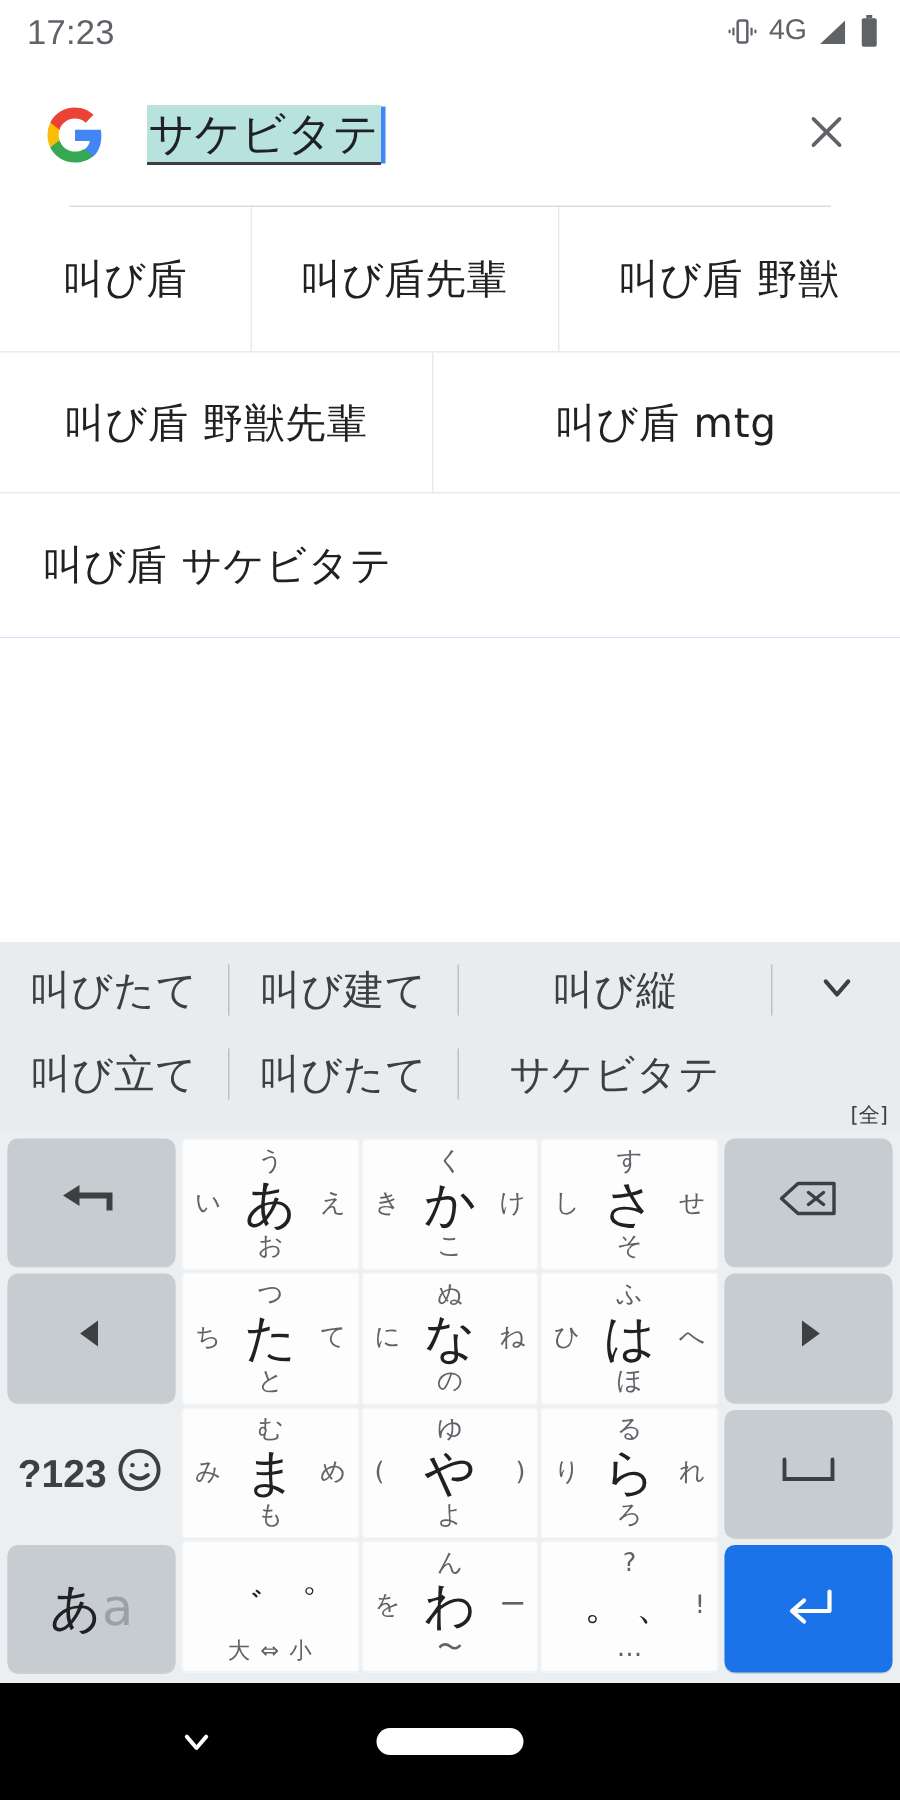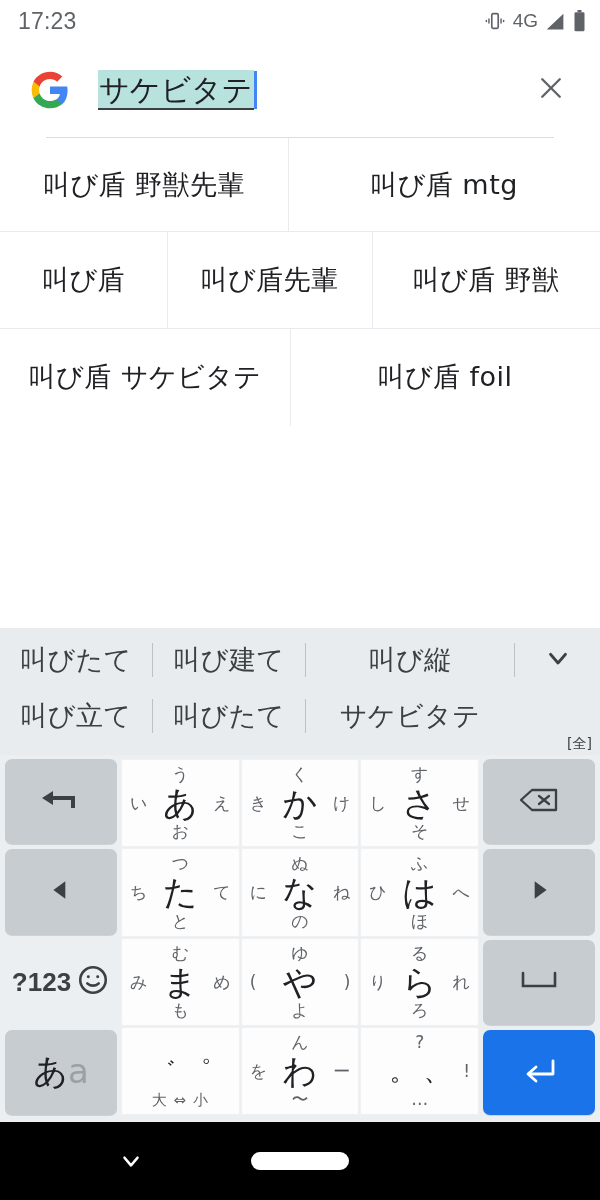--- a/index.html
+++ b/index.html
@@ -362,34 +362,33 @@
           <line x1="5" y1="5" x2="19" y2="19"></line>
             <line x1="19" y1="5" x2="5" y2="19"></line>
         </svg>
       </span>
     </div>
     <div class="searchbar-rule"></div>
   </div>
 
   <div class="suggestions">
 
-    <div class="sugg-row r2">
-      <div class="sugg-cell c1">叫び盾 野獣先輩</div>
-      <div class="sugg-cell c2">叫び盾 mtg</div>
-    </div>
-
     <div class="sugg-row r1">
       <div class="sugg-cell c1">叫び盾</div>
       <div class="sugg-cell c2">叫び盾先輩</div>
       <div class="sugg-cell c3">叫び盾 野獣</div>
     </div>
 
+    <div class="sugg-row r2">
+      <div class="sugg-cell c1">叫び盾 野獣先輩</div>
+      <div class="sugg-cell c2">叫び盾 mtg</div>
+    </div>
+
     <div class="sugg-row r3">
       <div class="sugg-cell c1">叫び盾 サケビタテ</div>
-      <div class="sugg-cell c2">叫び盾 foil</div>
     </div>
   </div>
 
   <div class="filler"></div>
 
   <div class="keyboard">
 
     <div class="cand-area">
       <div class="cand-row">
         <div class="cand w1">叫びたて</div>

